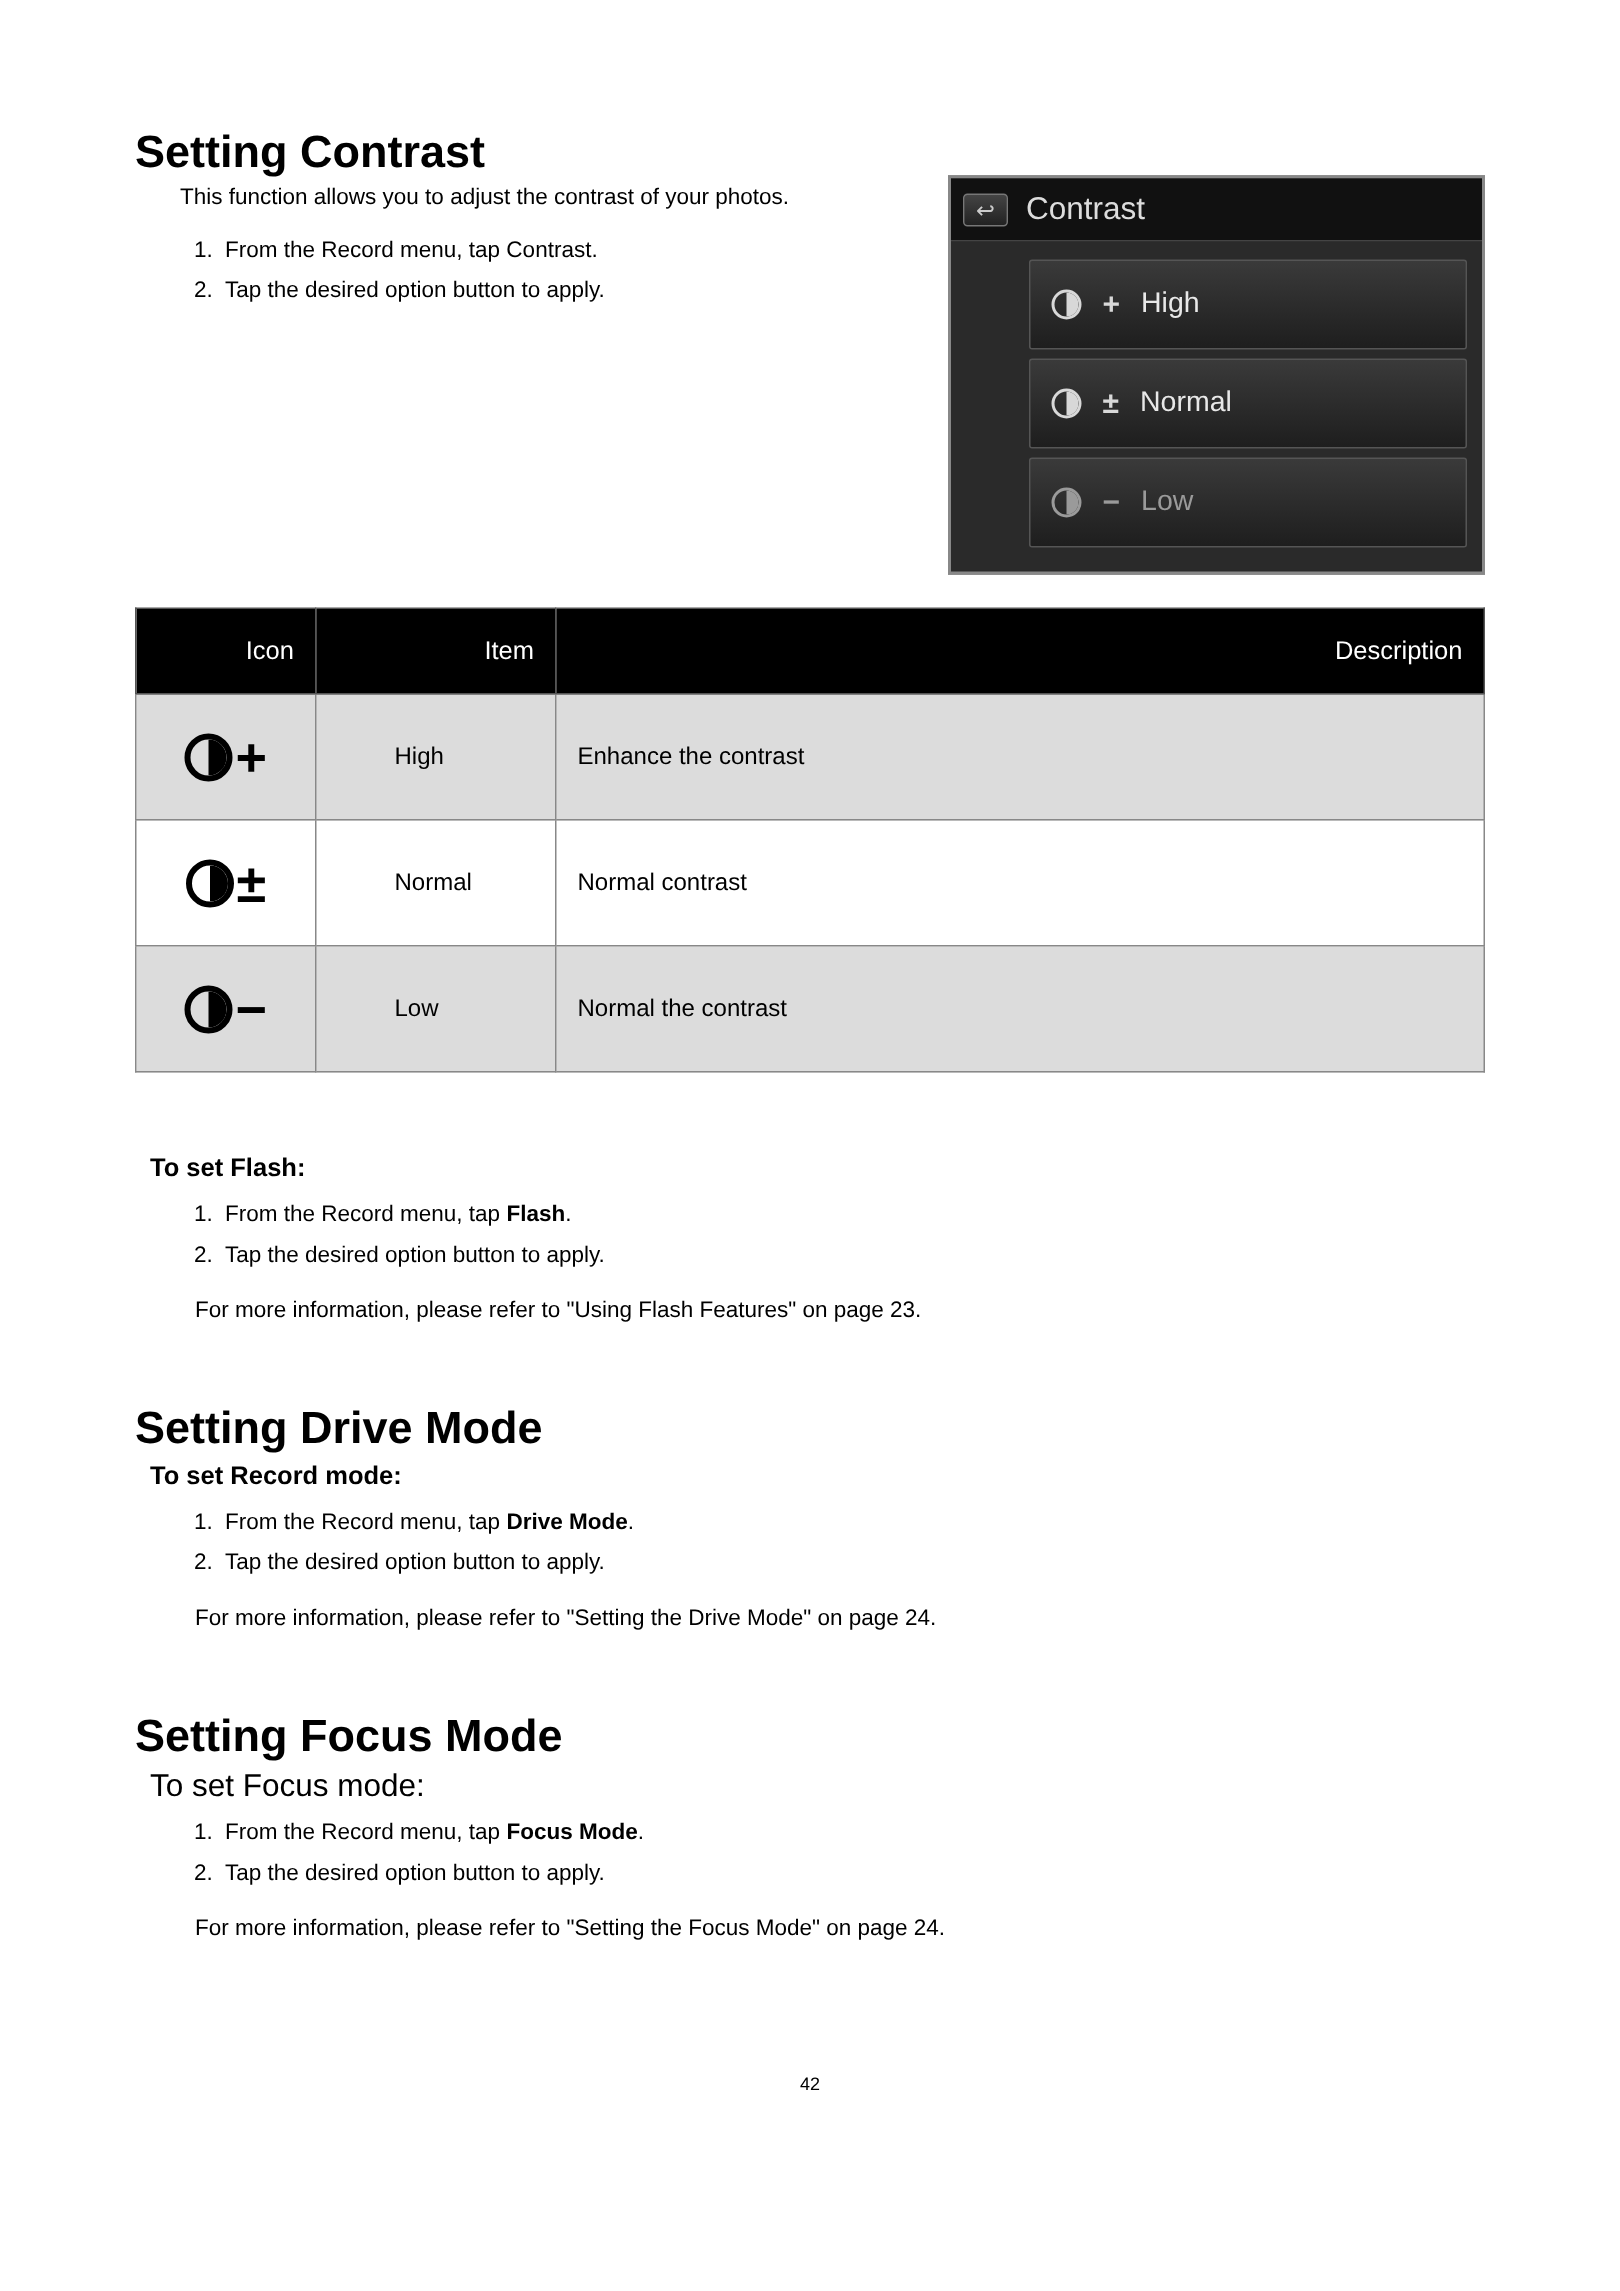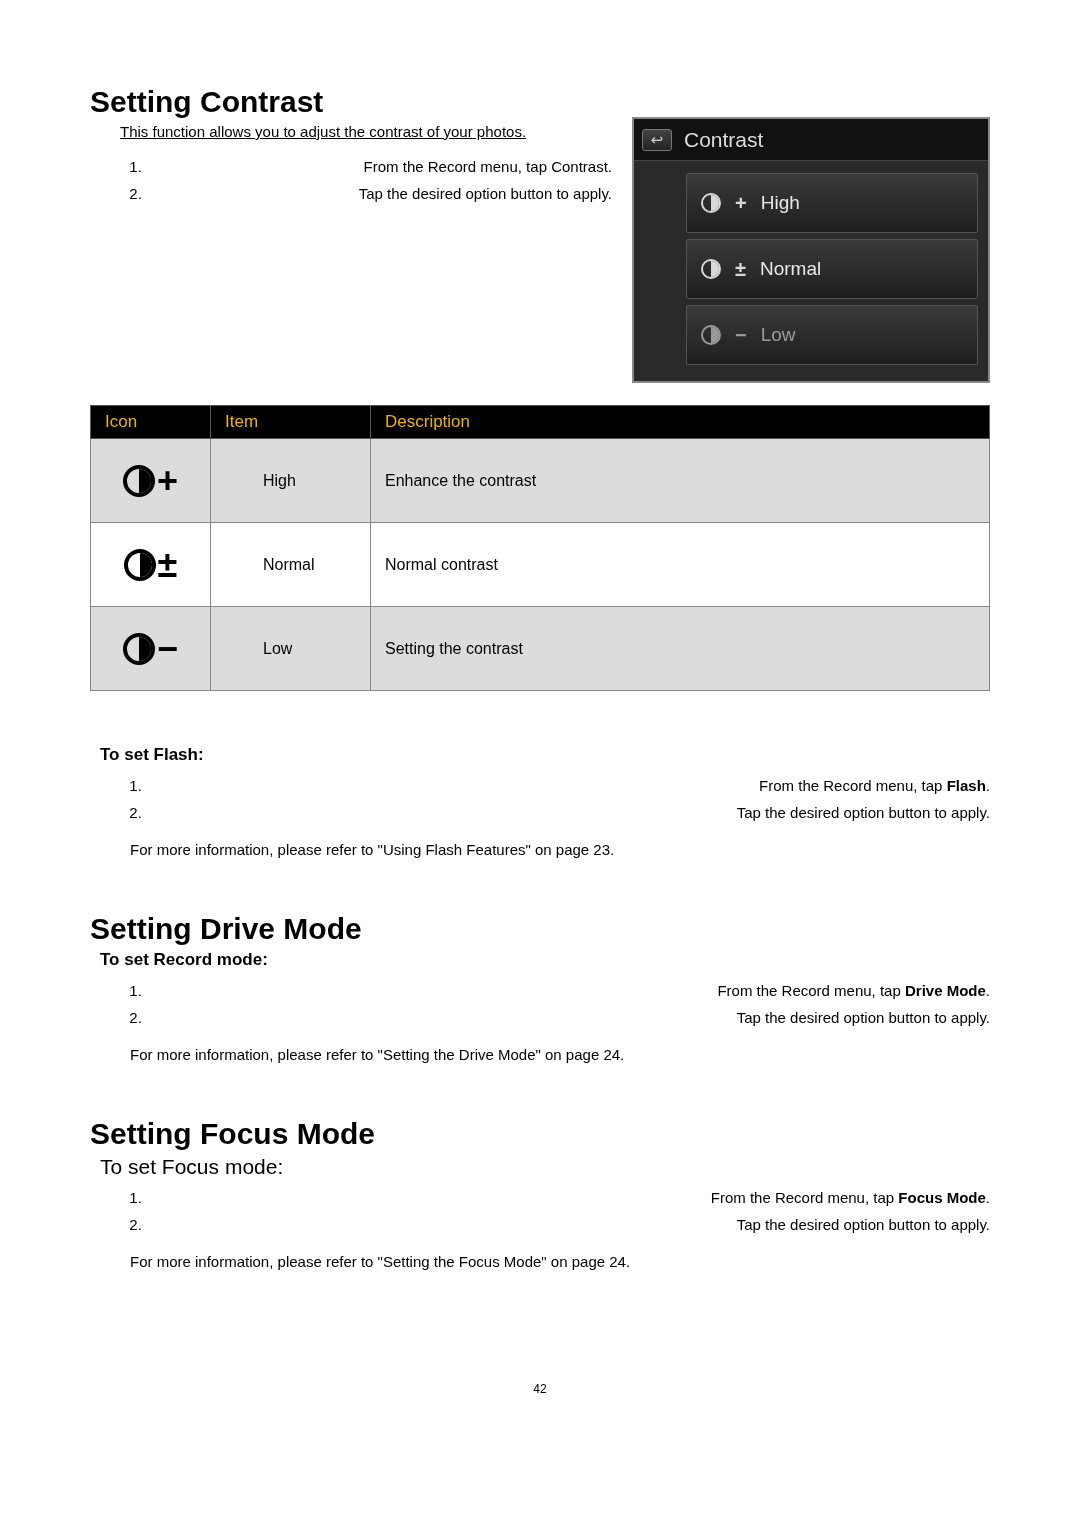--- a/index.html
+++ b/index.html
@@ -12,21 +12,20 @@
   }
   h2.section {
     font-size: 30px;
     font-weight: 700;
     margin-bottom: 4px;
   }
   .intro {
     font-size: 15px;
     margin-left: 30px;
     margin-bottom: 18px;
-    text-decoration: underline;
   }
   h3.sub {
     font-size: 21px;
     font-weight: 400;
     margin-left: 30px;
     margin-bottom: 10px;
   }
   h3.sub-bold {
     font-size: 17px;
     font-weight: 700;
@@ -34,21 +33,20 @@
     margin-bottom: 12px;
   }
   ol.steps {
     list-style: decimal;
     margin-left: 56px;
     font-size: 15px;
   }
   ol.steps li {
     margin-bottom: 10px;
     padding-left: 4px;
-    text-align: right;
   }
   .note {
     font-size: 15px;
     margin-left: 40px;
     margin-top: 20px;
   }
   .top-row {
     display: flex;
     align-items: flex-start;
     gap: 20px;
@@ -122,25 +120,25 @@
 
   
   table.ico-table {
     width: 100%;
     border-collapse: collapse;
     margin-top: 22px;
     margin-bottom: 40px;
   }
   .ico-table th {
     background: #000;
-    color: #eab308;
+    color: #ffffff;
     font-weight: 400;
     font-size: 17px;
-    text-align: left;
-    padding: 6px 14px;
+    text-align: right;
+    padding: 18px 14px;
     border: 1px solid #555;
   }
   .ico-table td {
     border: 1px solid #888;
     font-size: 16px;
     padding: 0 14px;
     height: 84px;
     vertical-align: middle;
   }
   .ico-table tr.alt td { background: #dcdcdc; }
@@ -234,21 +232,21 @@
             <span class="ic-contrast"></span><span class="ic-sign">±</span>
           </td>
           <td class="item-cell">Normal</td>
           <td class="desc-cell">Normal contrast</td>
         </tr>
         <tr class="alt">
           <td class="icon-cell">
             <span class="ic-contrast"></span><span class="ic-sign">−</span>
           </td>
           <td class="item-cell">Low</td>
-          <td class="desc-cell">Setting the contrast</td>
+          <td class="desc-cell">Normal the contrast</td>
         </tr>
       </tbody>
     </table>
   </div>
 
   <div class="section-block">
     <h3 class="sub-bold">To set Flash:</h3>
     <ol class="steps">
       <li>
         <span>From the Record menu, tap </span><b>Flash</b><span>.</span>

